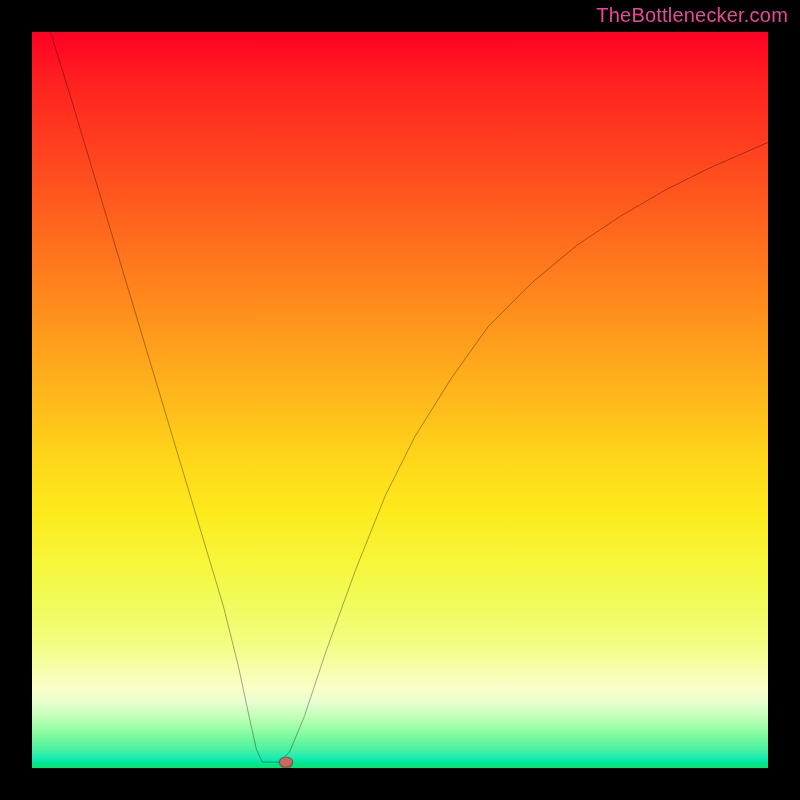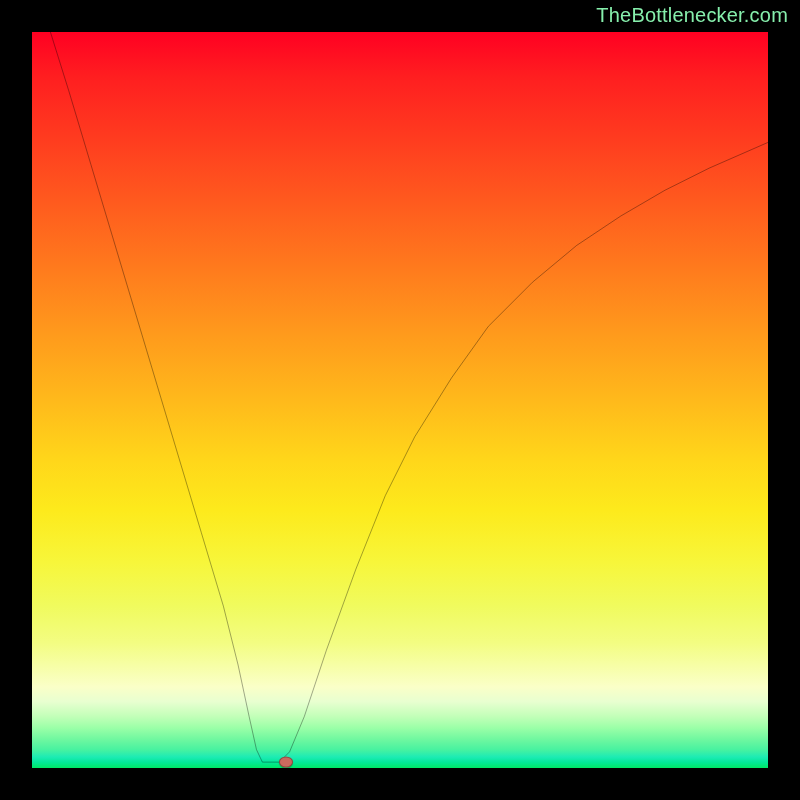--- a/index.html
+++ b/index.html
@@ -52,21 +52,21 @@
       #48f2a0 97.5%,
       #1debb4 98.5%,
       #03e89a 99.2%,
       #00e766 100%
     );
   }
   .watermark {
     position: absolute;
     top: 4px;
     right: 12px;
-    color: #86efac;
+    color: #ec4899;
     font-size: 20px;
     font-weight: 500;
     letter-spacing: 0.2px;
   }
   svg.curve {
     position: absolute;
     inset: 0;
     width: 100%;
     height: 100%;
     overflow: visible;

